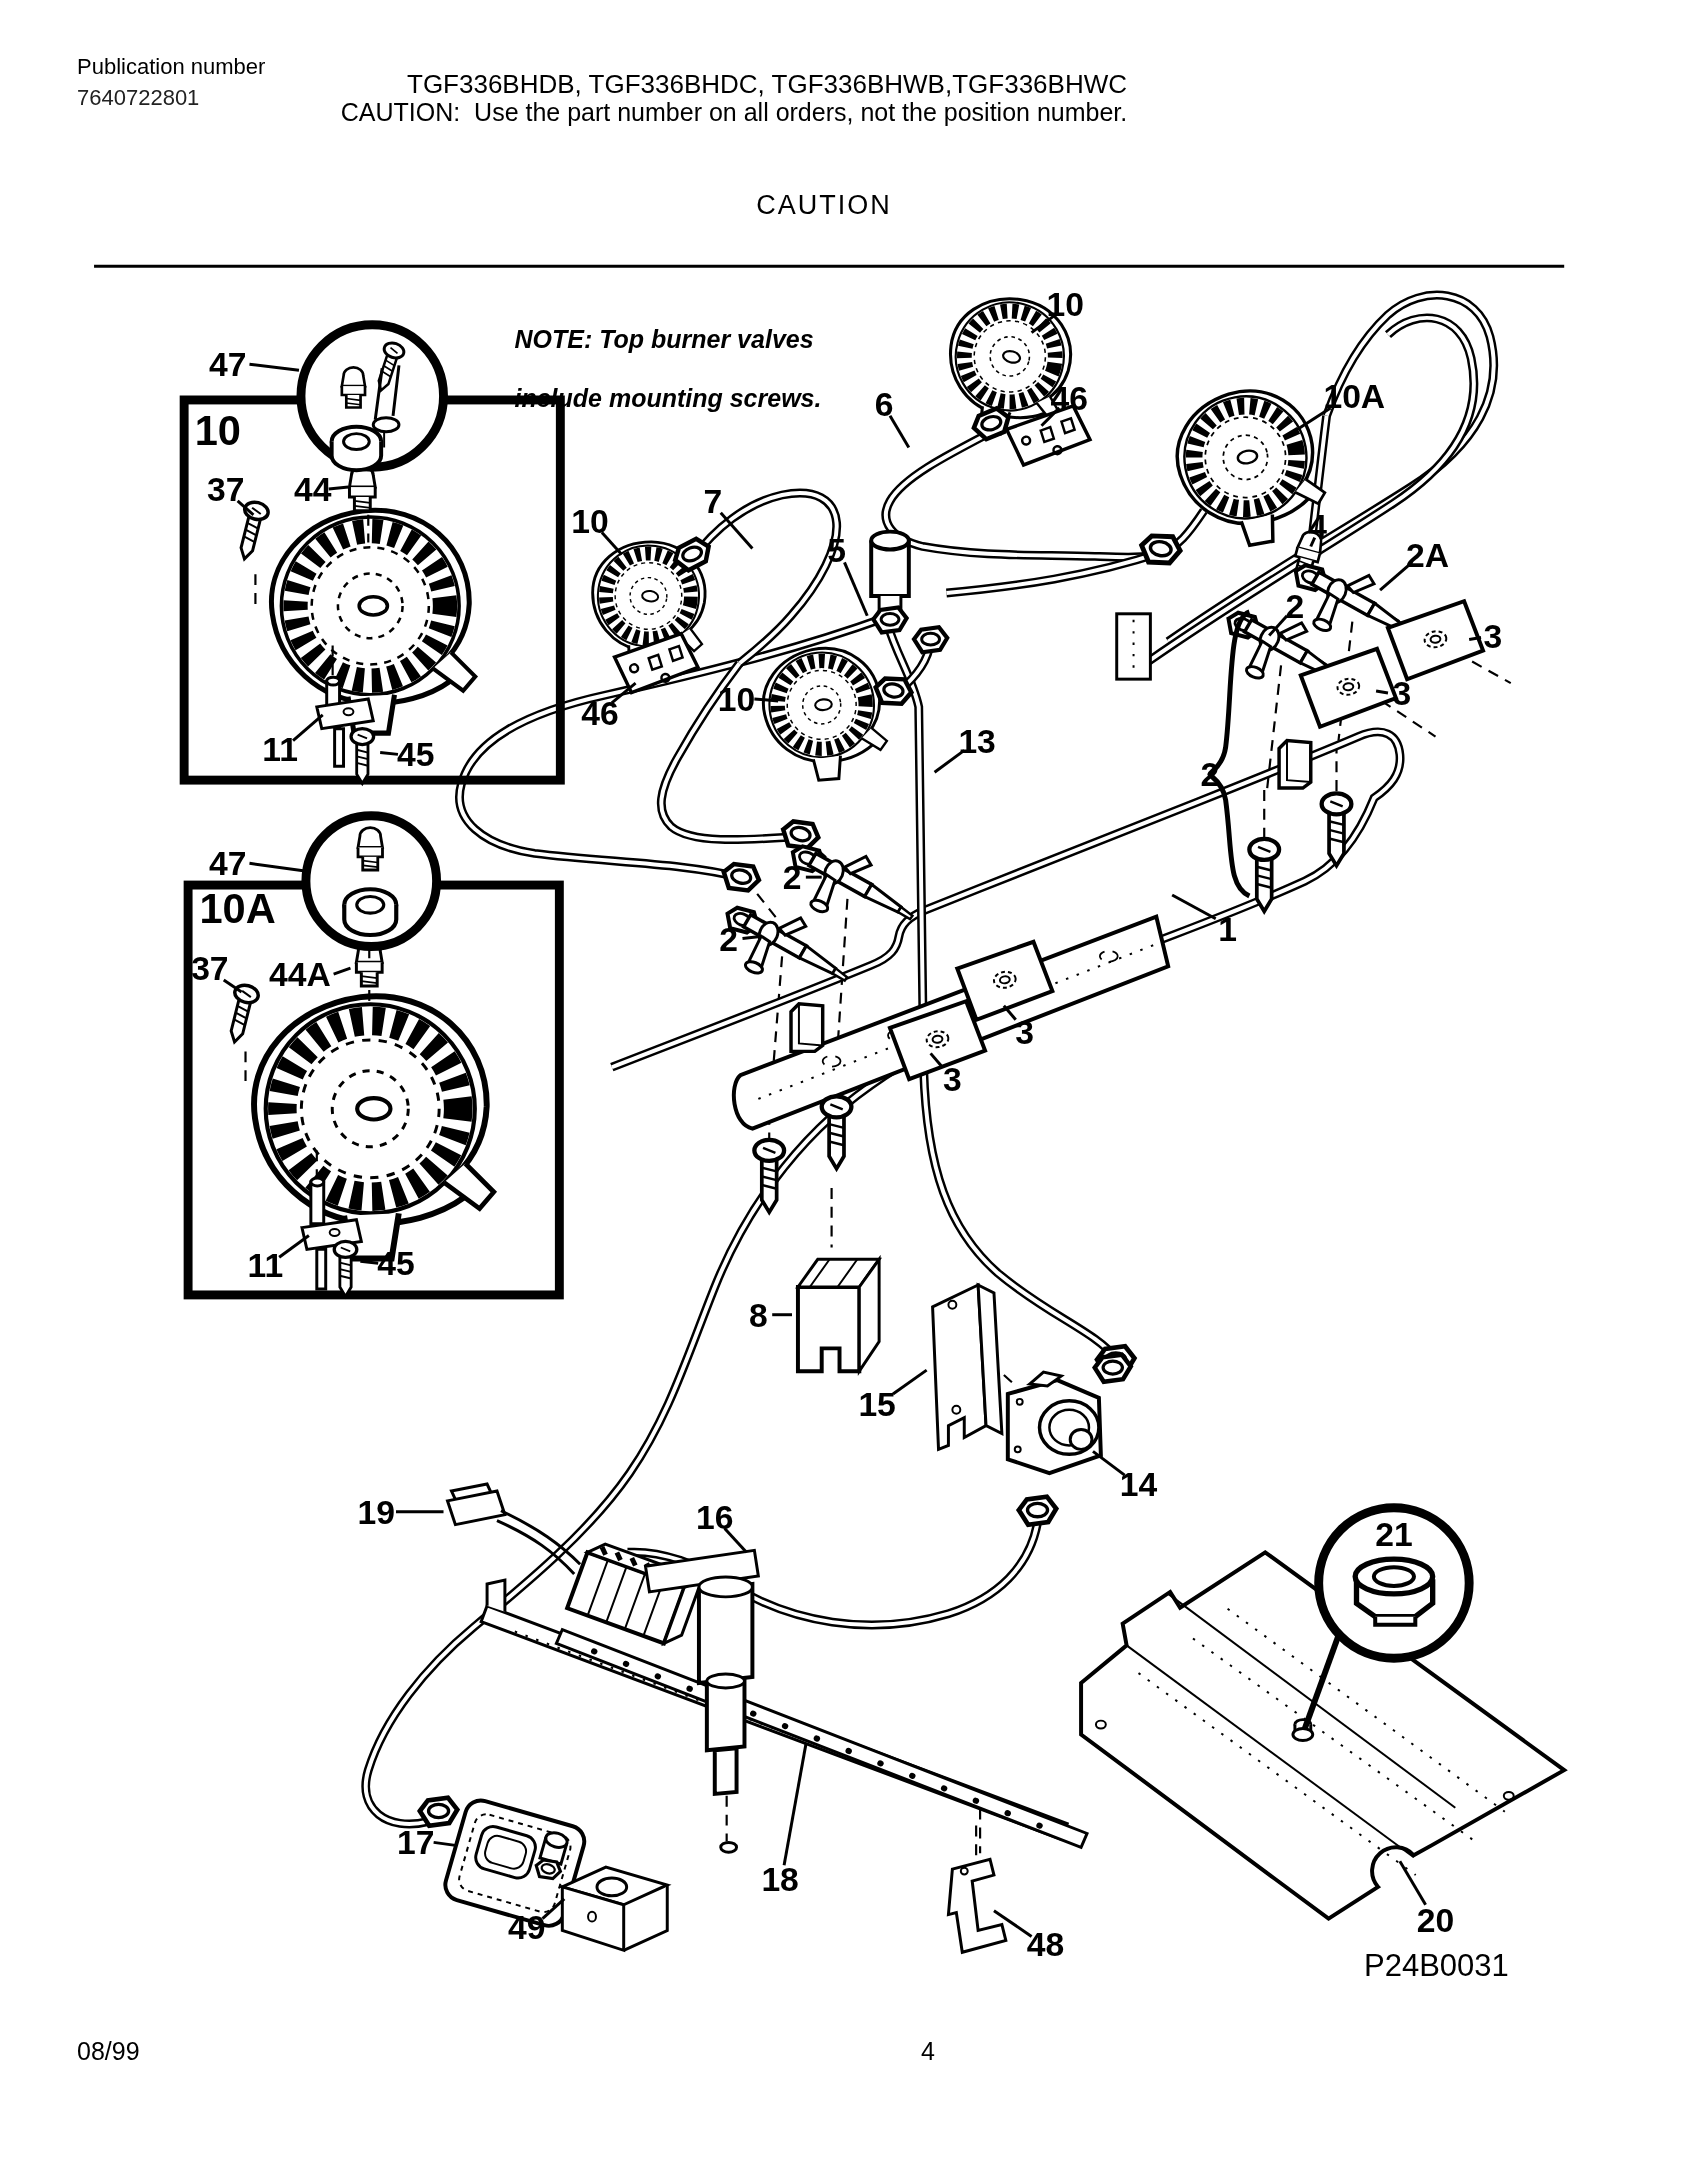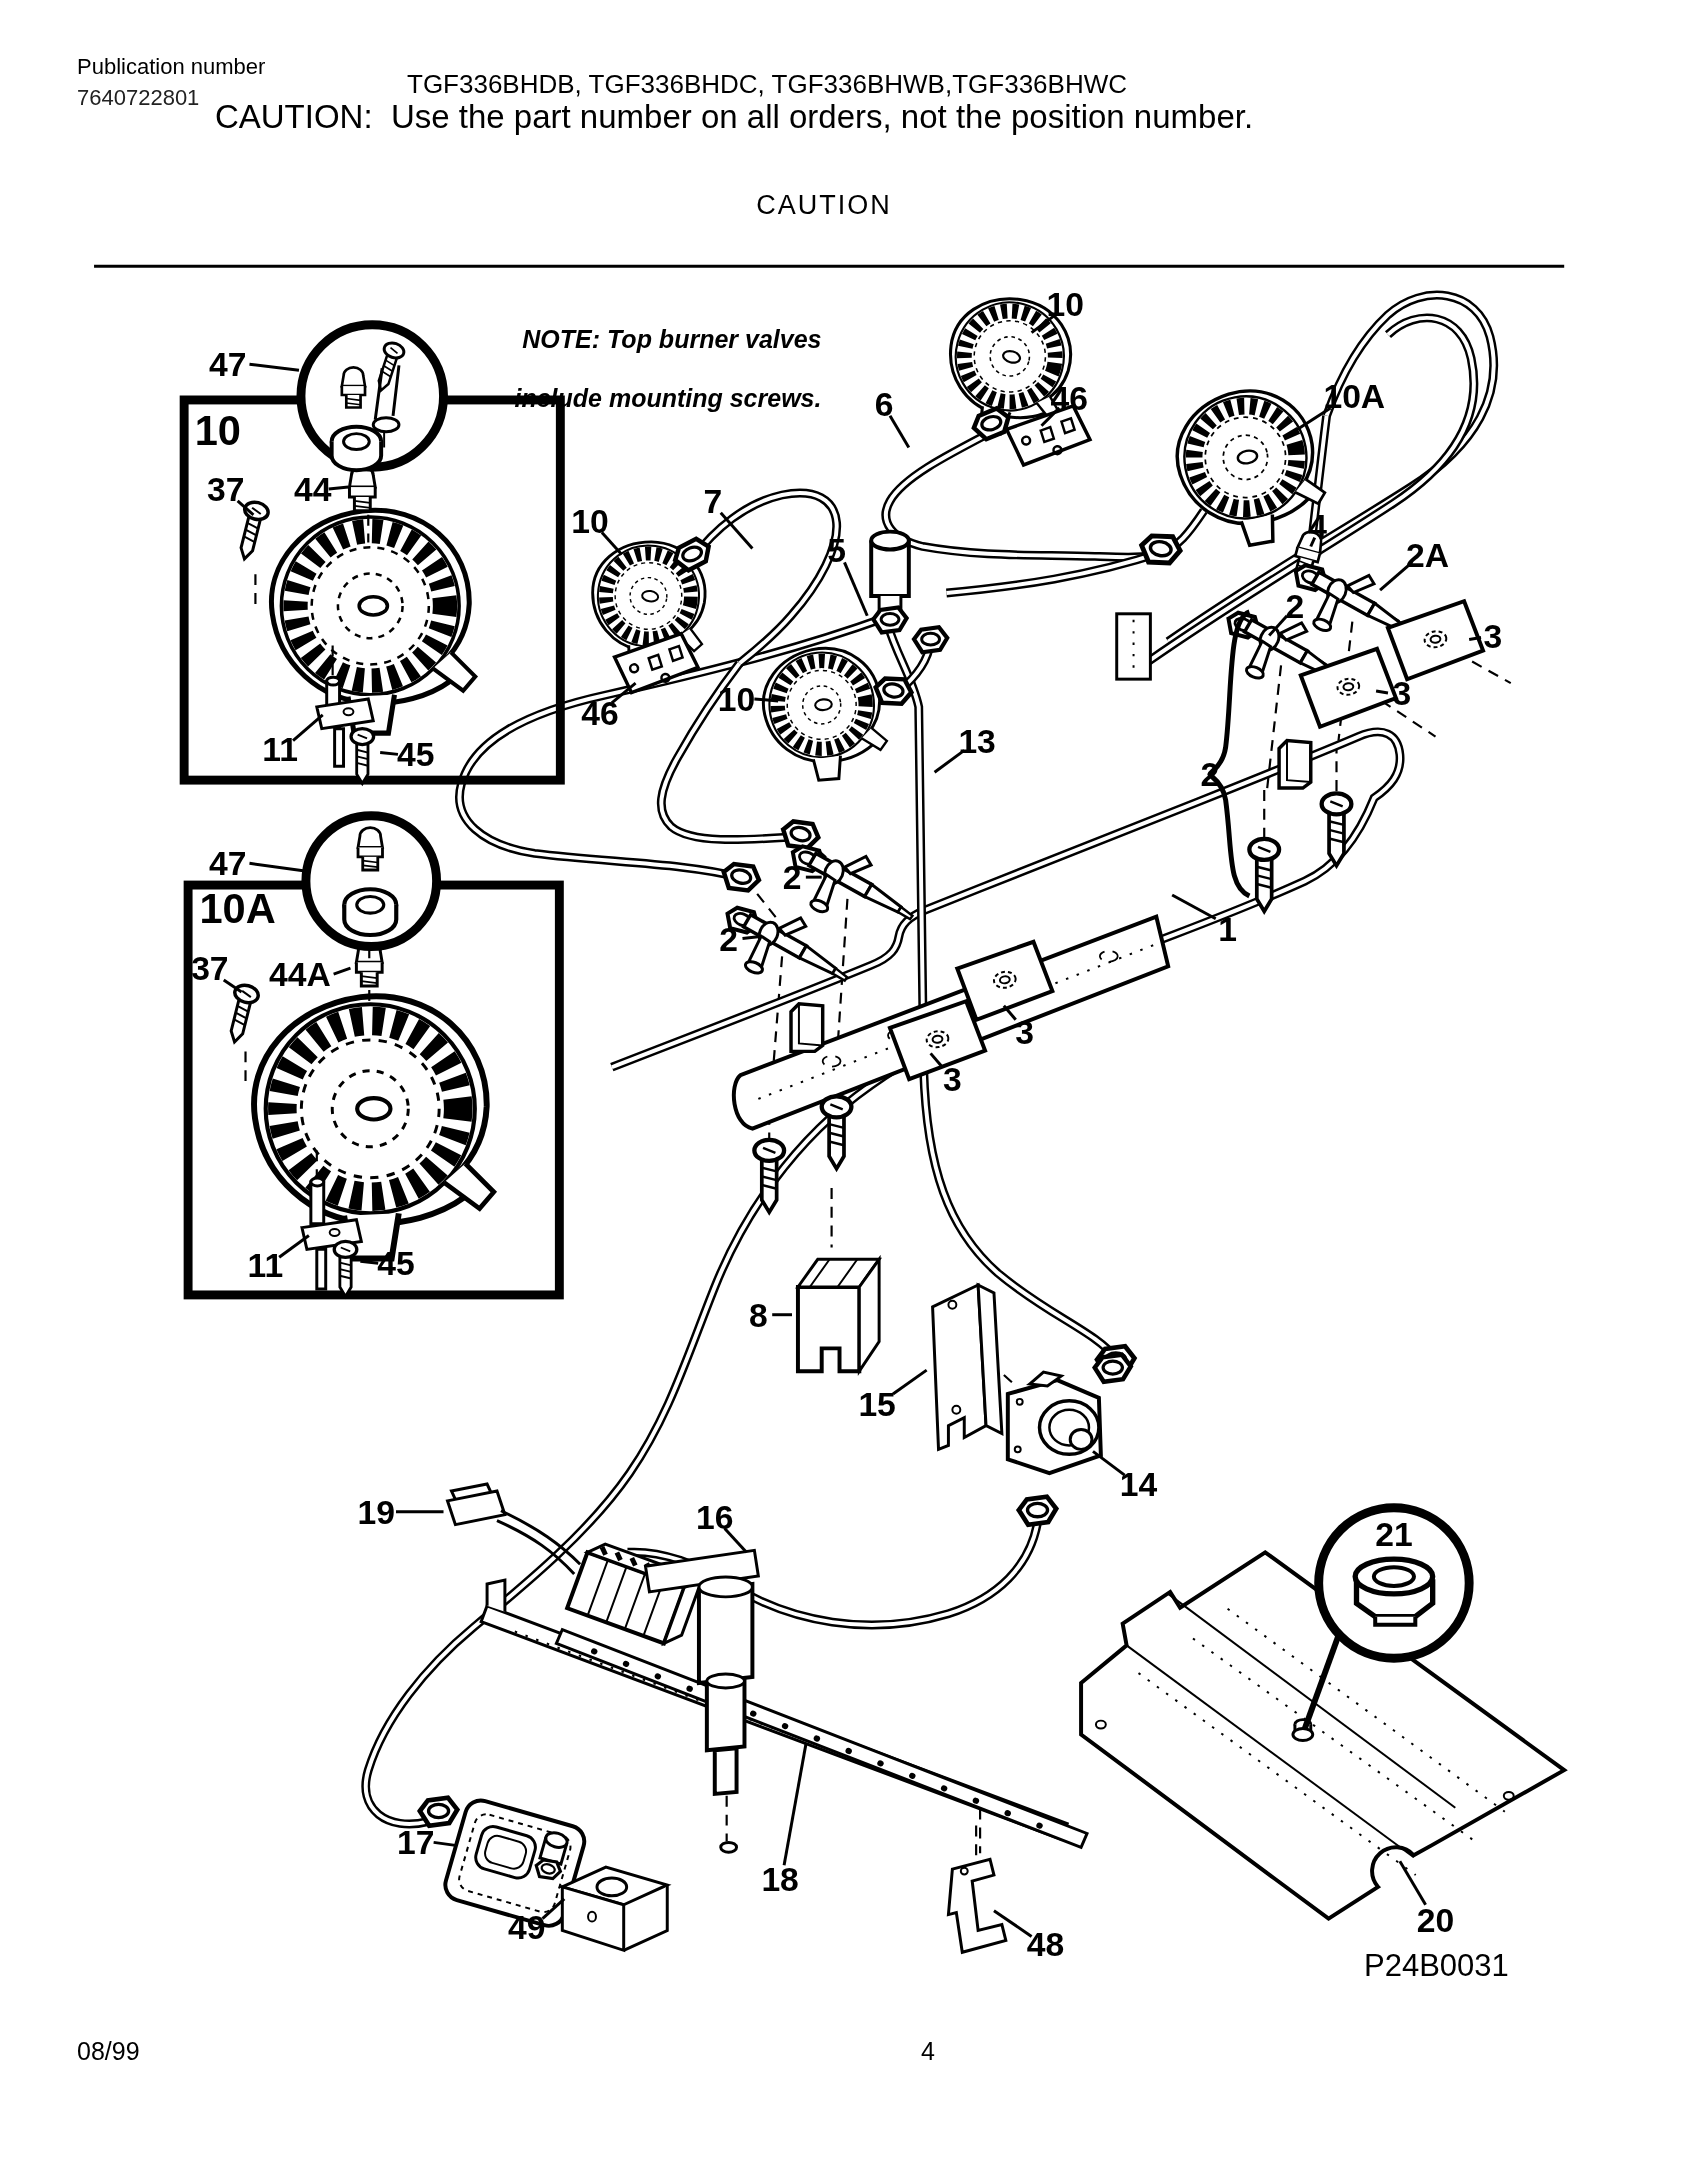--- a/index.html
+++ b/index.html
@@ -4,23 +4,23 @@
 <style>
   html,body { margin:0; padding:0; }
   body {
     width:1683px; height:2178px; position:relative; background:#ffffff;
     font-family:"Liberation Sans", sans-serif; color:#000;
     overflow:hidden;
   }
   .abs { position:absolute; }
   .hdr { font-size:22px; }
   .models { font-size:26px; transform:translateX(-50%); white-space:pre; }
-  .caution { font-size:33px; transform:translateX(-50%); white-space:pre;text-align:right; }
+  .caution { font-size:25px; transform:translateX(-50%); white-space:pre;text-align:right; }
   .title { font-size:27px; letter-spacing:2px; transform:translateX(-50%); }
-  .note { font-size:25px; font-weight:bold; font-style:italic; text-align:right; transform:translateX(-50%); line-height:1.18; white-space:pre; }
+  .note { font-size:25px; font-weight:bold; font-style:italic; text-align:left; transform:translateX(-50%); line-height:1.18; white-space:pre; }
   .code { font-size:31px; }
   .ftr { font-size:25px; }
   svg { position:absolute; left:0; top:0; }
   .ln   { fill:none; stroke:#000; stroke-width:3; }
   .ln2  { fill:none; stroke:#000; stroke-width:2; }
   .pipe   { fill:none; stroke:#000; stroke-width:9; }
   .pipeIn { fill:none; stroke:#fff; stroke-width:4; }
   .part  { fill:#fff; stroke:#000; stroke-width:4; }
   .part3 { fill:#fff; stroke:#000; stroke-width:3; }
   .dash  { fill:none; stroke:#000; stroke-width:2.2; stroke-dasharray:11 8; }

